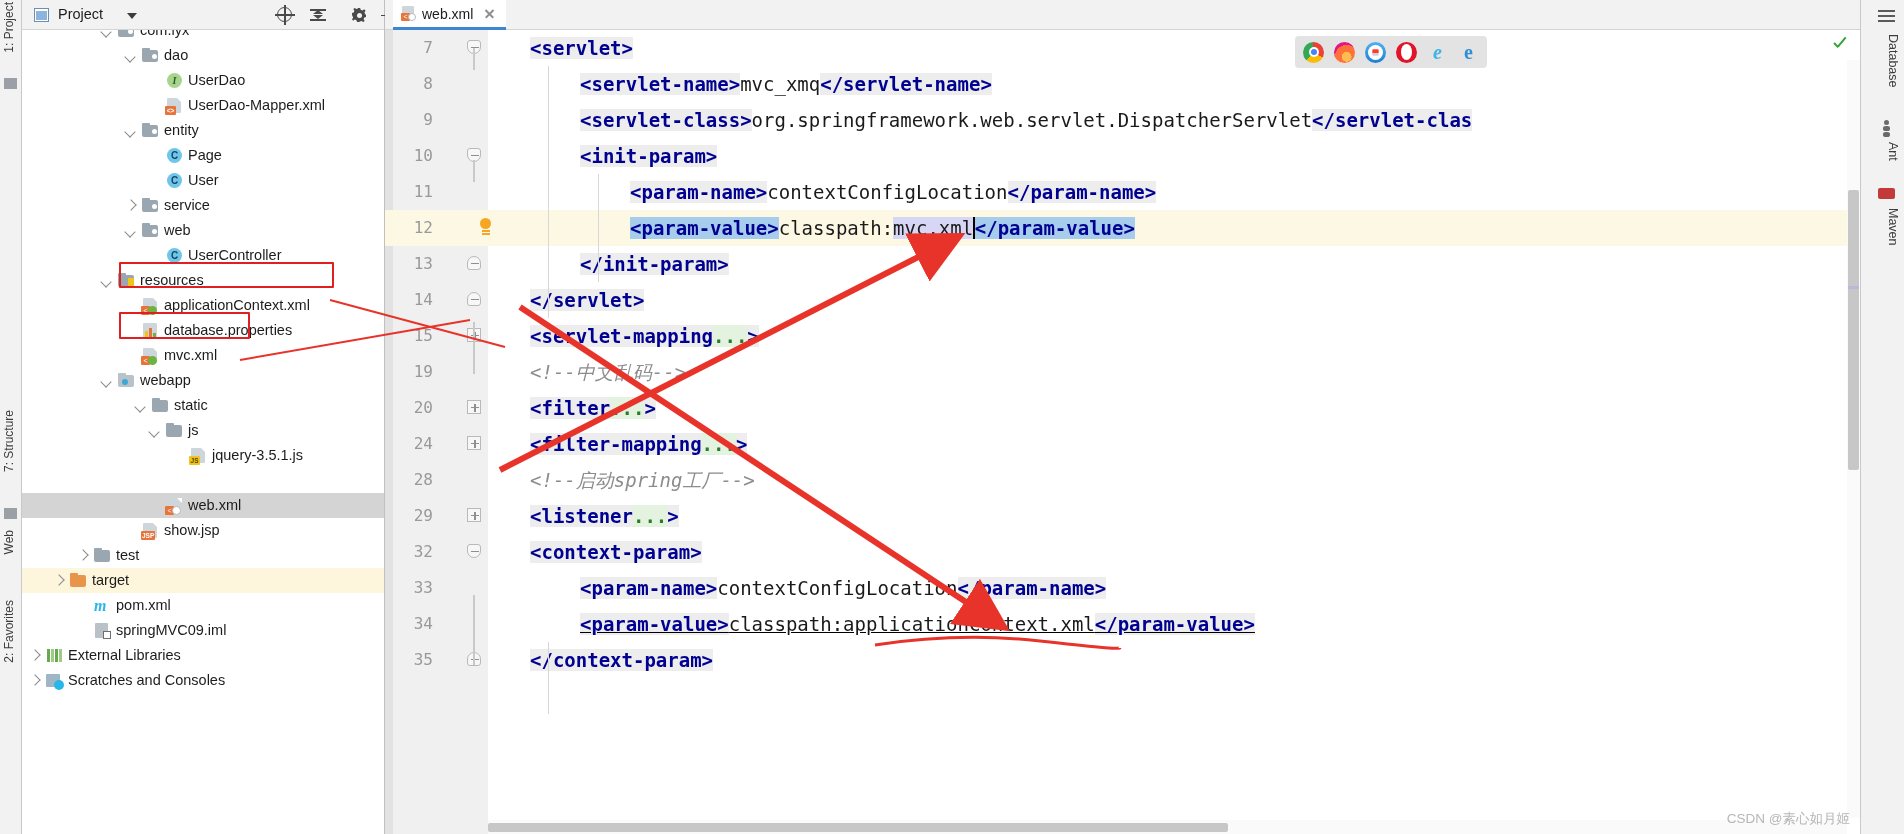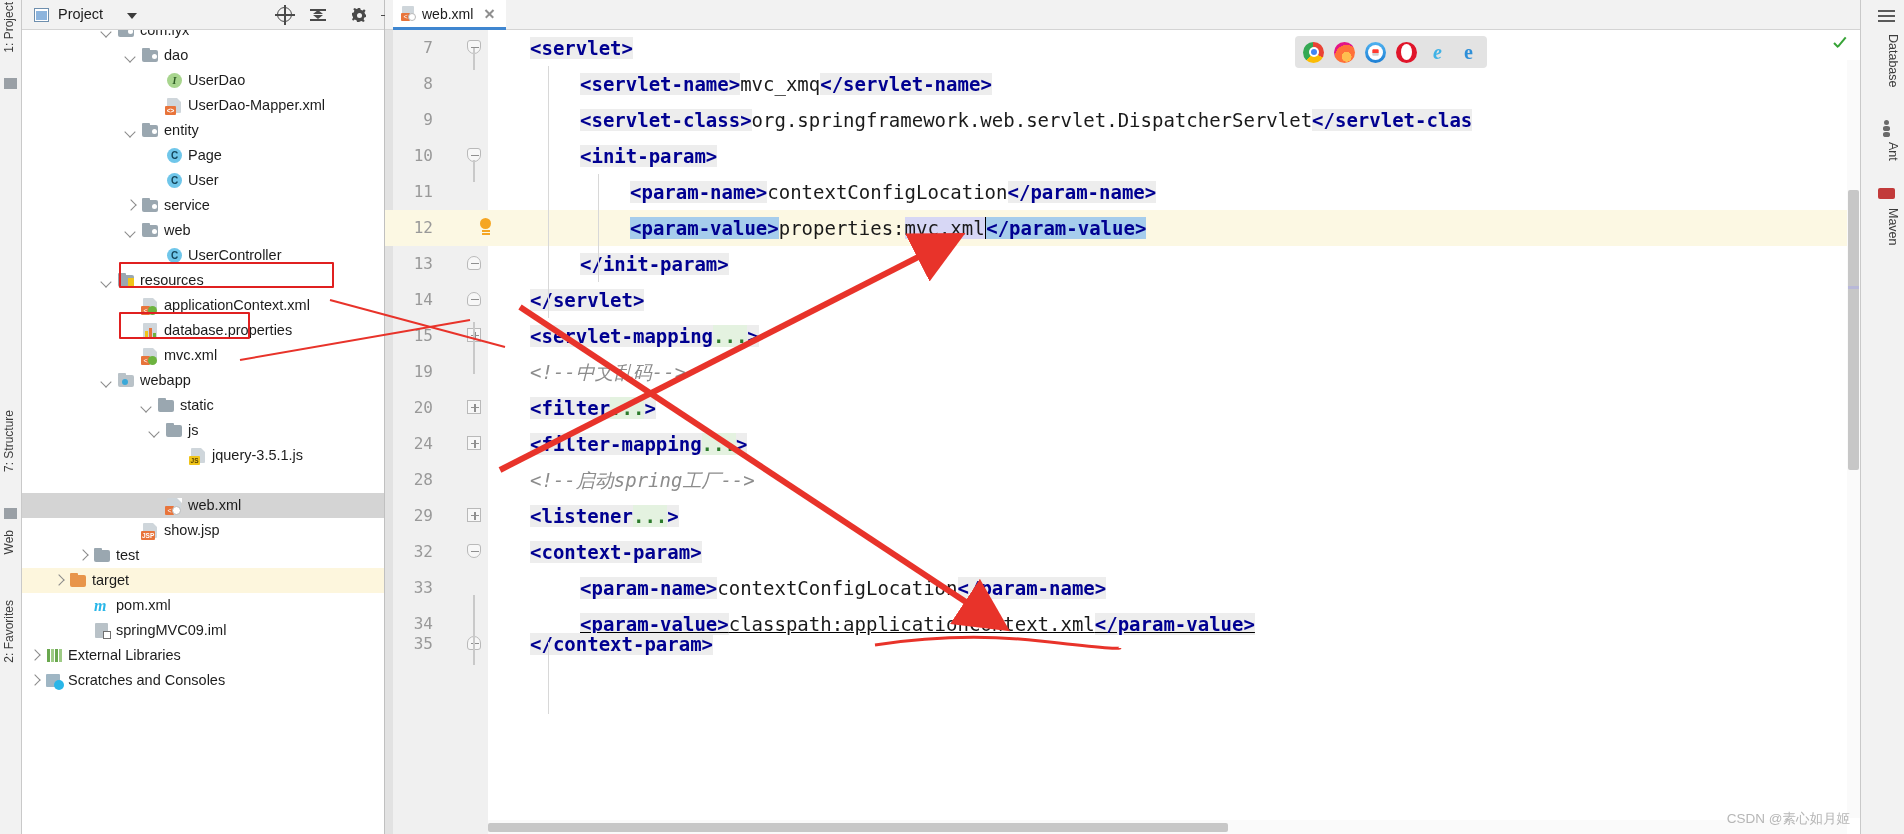--- a/index.html
+++ b/index.html
@@ -414,21 +414,21 @@
         </div>
         <div class="trow" style="position: absolute; left: 0px; right: 0px; top: 338px;">
           <span class="tw down" style="left: 78px;"></span>
           <span class="ticon" style="left: 96px;">
             <span style="position:absolute;left:0;top:3px;width:16px;height:12px;background:#b9c2c8;border-radius:2px;"></span>
             <span style="position:absolute;left:0;top:1px;width:8px;height:4px;background:#b9c2c8;border-radius:1px;"></span>
             <span style="position:absolute;left:4px;top:7px;width:6px;height:6px;background:#3aa8d8;border-radius:50%;"></span>
           </span>
           <span class="tlabel" style="left: 118px;">webapp</span>
         </div>
-        <div class="trow" style="position: absolute; left: 16px; right: 0px; top: 363px;">
+        <div class="trow" style="position: absolute; left: 10px; right: 0px; top: 363px;">
           <span class="tw down" style="left: 102px;"></span>
           <span class="ticon" style="left: 120px;">
             <span style="position:absolute;left:0;top:3px;width:16px;height:12px;background:#9aa7b0;border-radius:2px;"></span>
             <span style="position:absolute;left:0;top:1px;width:8px;height:4px;background:#9aa7b0;border-radius:1px;"></span>
           </span>
           <span class="tlabel" style="left: 142px;">static</span>
         </div>
         <div class="trow" style="position: absolute; left: 0px; right: 0px; top: 388px;">
           <span class="tw down" style="left: 126px;"></span>
           <span class="ticon" style="left: 144px;">
@@ -556,21 +556,21 @@
             <span class="lnum">11</span>
             <span class="ctext" style="left: 245px;"><span class="tagname hl-tag">&lt;param-name&gt;</span><span class="plain">contextConfigLocation</span><span class="tagname hl-tag">&lt;/param-name&gt;</span></span>
           </div>
           <div class="codeline cur" style="top: 180px;">
             <span class="lnum">12</span>
             <span class="bulb">
               <span class="b"></span>
               <span class="s1"></span>
               <span class="s2"></span>
             </span>
-            <span class="ctext" style="left: 245px;"><span class="tagname hl-sel">&lt;param-value&gt;</span><span class="plain">properties:</span><span class="plain hl-occ">mvc.xml</span><span class="caret"></span><span class="tagname hl-sel">&lt;/param-value&gt;</span></span>
+            <span class="ctext" style="left: 245px;"><span class="tagname hl-sel">&lt;param-value&gt;</span><span class="plain">classpath:</span><span class="plain hl-occ">mvc.xml</span><span class="caret"></span><span class="tagname hl-sel">&lt;/param-value&gt;</span></span>
           </div>
           <div class="codeline" style="top: 216px;">
             <span class="lnum">13</span>
             <span class="foldmark roundtop"></span>
             <span class="ctext" style="left: 195px;"><span class="tagname hl-tag">&lt;/init-param&gt;</span></span>
           </div>
           <div class="codeline" style="top: 252px;">
             <span class="lnum">14</span>
             <span class="foldmark roundtop"></span>
             <span class="ctext" style="left: 145px;"><span class="tagname hl-tag">&lt;/servlet&gt;</span></span>
@@ -609,21 +609,21 @@
             <span class="ctext" style="left: 145px;"><span class="tagname hl-tag">&lt;context-param&gt;</span></span>
           </div>
           <div class="codeline" style="top: 540px;">
             <span class="lnum">33</span>
             <span class="ctext" style="left: 195px;"><span class="tagname hl-tag">&lt;param-name&gt;</span><span class="plain">contextConfigLocation</span><span class="tagname hl-tag">&lt;/param-name&gt;</span></span>
           </div>
           <div class="codeline" style="top: 576px;">
             <span class="lnum">34</span>
             <span class="ctext" style="left: 195px; text-decoration: underline;"><span class="tagname hl-tag">&lt;param-value&gt;</span><span class="plain">classpath:applicationContext.xml</span><span class="tagname hl-tag">&lt;/param-value&gt;</span></span>
           </div>
-          <div class="codeline" style="top: 596px;">
+          <div class="codeline" style="top: 612px;">
             <span class="lnum">35</span>
             <span class="foldmark roundtop"></span>
             <span class="ctext" style="left: 145px;"><span class="tagname hl-tag">&lt;/context-param&gt;</span></span>
           </div>
           <div class="foldbar" style="top: 18px; height: 22px;"></div>
           <div class="foldbar" style="top: 130px; height: 22px;"></div>
           <div class="foldbar" style="top: 292px; height: 52px;"></div>
           <div class="foldbar" style="top: 565px; height: 70px;"></div>
           <div class="iguide" style="left: 163px; top: 36px; height: 252px;"></div>
           <div class="iguide" style="left: 213px; top: 144px; height: 108px;"></div>

